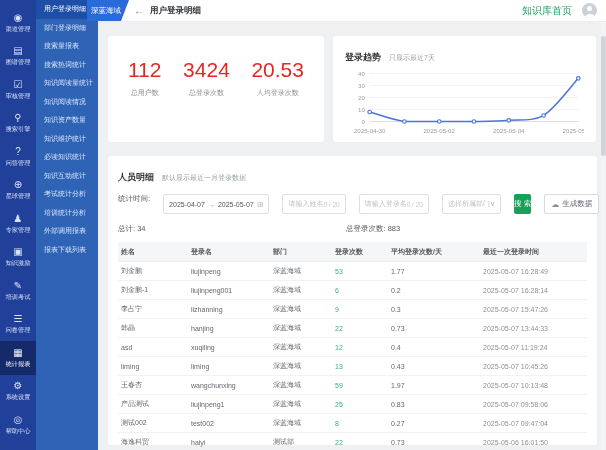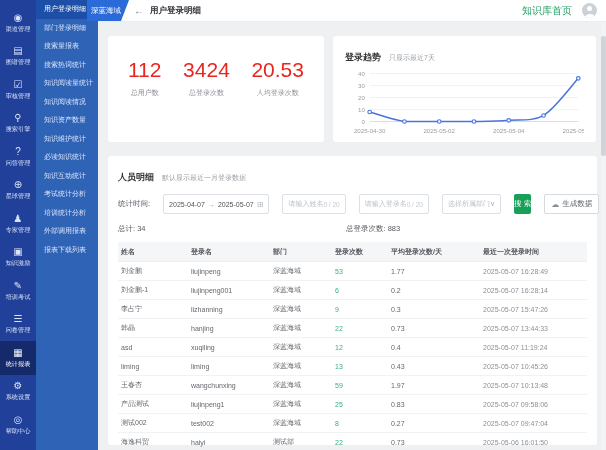--- a/index.html
+++ b/index.html
@@ -34,21 +34,21 @@
   .c-trend{left:235px;top:14px;width:263px;height:106px;padding:10px 12px 2px;}
   .c-detail{left:10px;top:134px;width:489px;height:289px;padding:10px 10px;}
   .ctitle{font-size:9px;font-weight:bold;color:#333;}
   .cnote{font-size:7px;color:#9aa0a6;margin-left:8px;}
   .stats{display:flex;justify-content:space-between;margin-top:12px;padding:0 6px;}
   .stat{text-align:center;}
   .snum{font-size:21px;color:#e8261f;}
   .slabel{font-size:7px;color:#8b8f96;margin-top:6px;white-space:nowrap;}
   #chart{height:72px;margin-top:4px;}
   
-  .frow{display:flex;align-items:center;margin-top:10px;gap:13px;}
+  .frow{display:flex;align-items:flex-start;margin-top:10px;gap:13px;}
   .flabel{font-size:7.5px;color:#5a5e66;white-space:nowrap;}
   .fbox{height:20px;border:1px solid #dcdfe6;border-radius:2px;display:flex;align-items:center;
         padding:0 5px;box-sizing:border-box;background:#fff;cursor:text;}
   .datebox{width:116px;gap:3px;font-size:7px;color:#555;white-space:nowrap;}
   .darrow{color:#9aa0a6;}
   .cal{margin-left:auto;color:#b4b8bf;font-size:8px;font-style:normal;}
   .inputbox{width:72px;}
   .ph{font-size:7px;color:#bcc0c7;white-space:nowrap;}
   .cnt{margin-left:auto;font-size:6.5px;color:#c7cad0;white-space:nowrap;}
   .selectbox{width:70px;cursor:pointer;}

